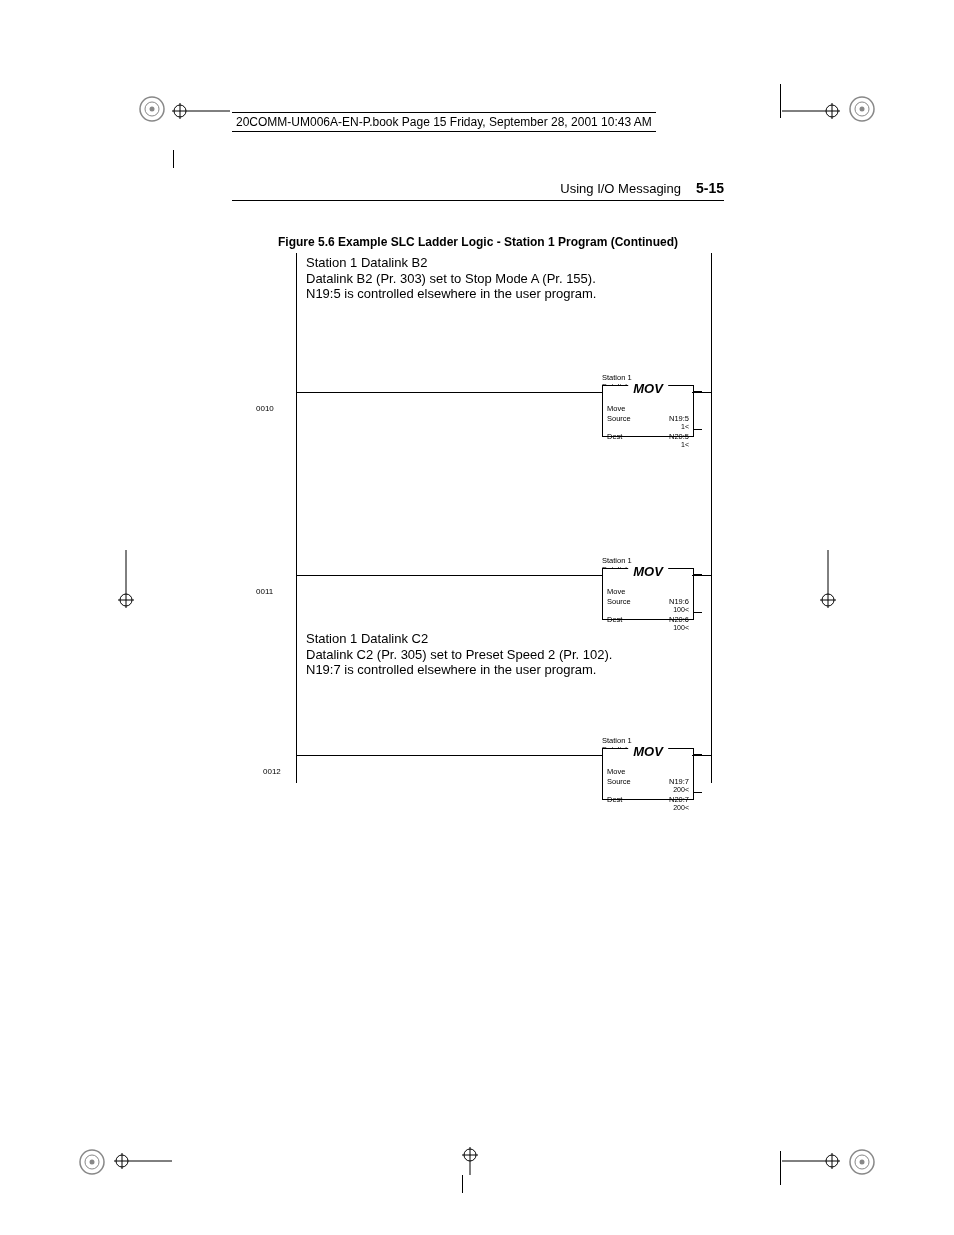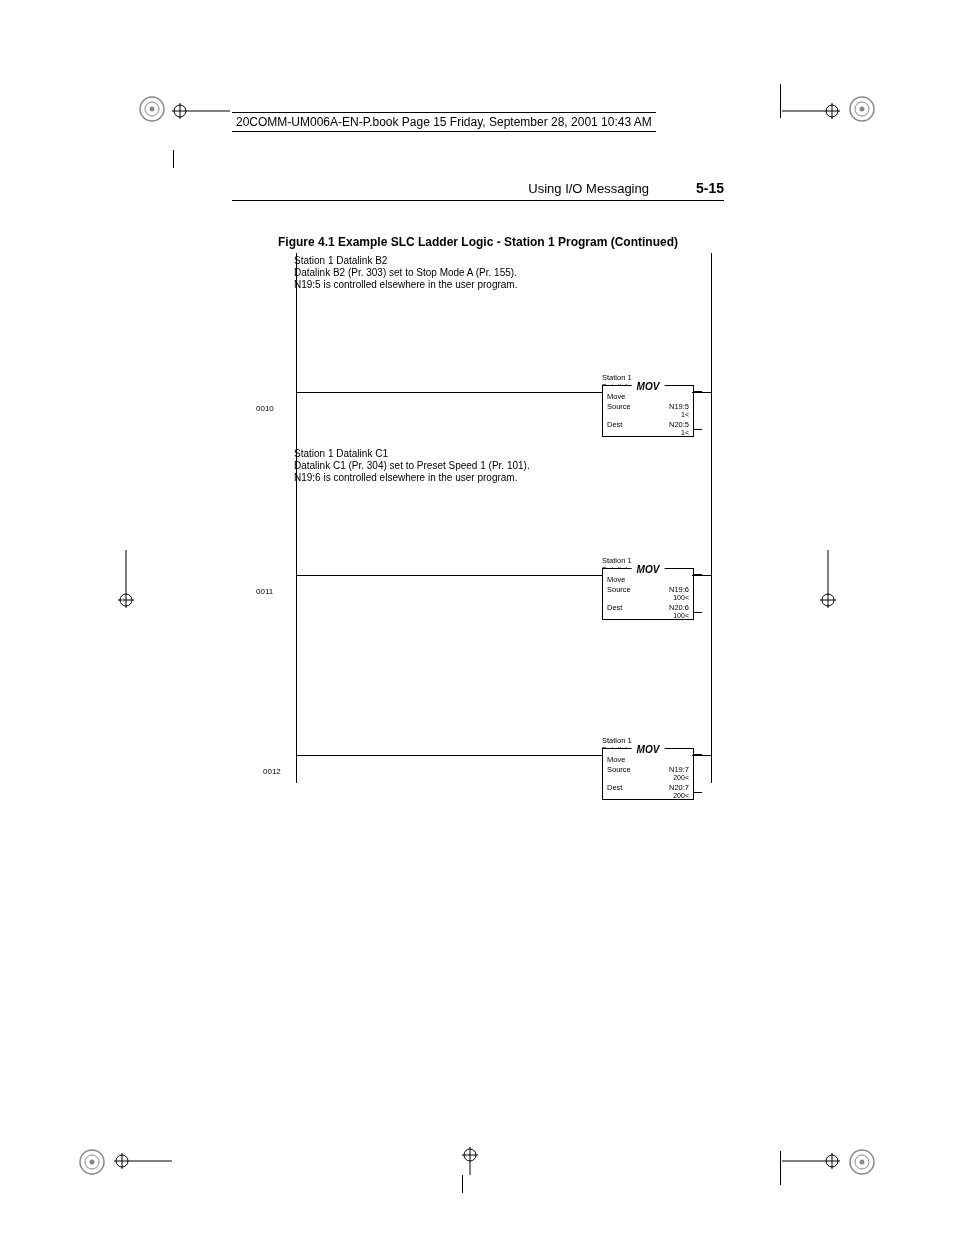--- a/index.html
+++ b/index.html
@@ -33,21 +33,21 @@
   }
   .running-head {
     border-bottom: 1px solid #000;
     padding-bottom: 4px;
     display: flex;
     justify-content: flex-end;
     align-items: baseline;
     font-size: 13px;
   }
   .running-head .chapter { margin-right: 15px; }
-  .running-head .pagenum { font-weight: bold; font-size: 14px; margin-left: 32px; }
+  .running-head .pagenum { font-weight: bold; font-size: 14px; }
   .figure-caption {
     text-align: center;
     font-weight: bold;
     font-size: 12px;
     margin-top: 34px;
     margin-bottom: 4px;
   }
   .ladder {
     position: relative;
     width: 430px;
@@ -68,22 +68,22 @@
     font-size: 8px;
     margin-top: 16px;
   }
   .hline {
     position: absolute;
     height: 1px;
     background: #000;
   }
   .comment {
     position: absolute;
-    left: 12px;
-    font-size: 10px;
+    left: 24px;
+    font-size: 13px;
     line-height: 1.2;
     white-space: pre;
   }
   .movlabel {
     position: absolute;
     font-size: 7.5px;
     line-height: 1.15;
     white-space: pre;
     margin-top: 21px;
   }
@@ -96,28 +96,28 @@
   }
   .movbox .title {
     position: absolute;
     top: -5px;
     left: 50%;
     transform: translateX(-50%);
     background: #fff;
     padding: 0 5px;
     font-weight: bold;
     font-style: italic;
-    font-size: 10px;
+    font-size: 13px;
   }
   .movbox .row {
     display: flex;
     justify-content: space-between;
     padding: 1px 4px 0 4px;
   }
-  .movbox .row.first { padding-top: 6px; }
+  .movbox .row.first { padding-top: 6px; margin-top: 12px; }
   .movbox .sub {
     text-align: right;
     padding: 0 4px 1px 4px;
     font-size: 7px;
   }
   .movbox .stub {
     position: absolute;
     right: -9px;
     top: 5px;
     width: 8px;
@@ -222,21 +222,21 @@
 <div style="position:absolute; left:462px; bottom:42px; width:1px; height:18px; background:#000;"></div>
 
 <div class="header-bar">20COMM-UM006A-EN-P.book  Page 15  Friday, September 28, 2001  10:43 AM</div>
 
 <div class="page-area">
   <div class="running-head">
     <span class="chapter">Using I/O Messaging</span>
     <span class="pagenum">5-15</span>
   </div>
 
-  <div class="figure-caption">Figure 4.1   Example SLC Ladder Logic - Station 1 Program (Continued)</div>
+  <div class="figure-caption">Figure 5.6   Example SLC Ladder Logic - Station 1 Program (Continued)</div>
 
   <div class="ladder" style="height:530px;">
     <div class="rail rail-left"></div>
     <div class="rail rail-right"></div>
 
     <div class="comment" style="top:2px;">Station 1 Datalink B2
 Datalink B2 (Pr. 303) set to Stop Mode A (Pr. 155).
 N19:5 is controlled elsewhere in the user program.</div>
     <div class="movlabel" style="top:100px; left:320px;">Station 1
 Datalink B2
@@ -256,23 +256,20 @@
       <div class="row">
           <span>Dest</span>
           <span>N20:5</span>
         </div>
       <div class="sub">1&lt;</div>
       <div class="stub"></div>
       <div class="stub2"></div>
     </div>
     <div class="hline" style="top:139px; left:410px; width:20px;"></div>
 
-    <div class="comment" style="top:195px;">Station 1 Datalink C1
-Datalink C1 (Pr. 304) set to Preset Speed 1 (Pr. 101).
-N19:6 is controlled elsewhere in the user program.</div>
     <div class="movlabel" style="top:283px; left:320px;">Station 1
 Datalink C1
 Write</div>
     <div class="rungnum" style="top:318px;">0011</div>
     <div class="hline" style="top:322px; left:14px; width:306px;"></div>
     <div class="movbox" style="top:315px; left:320px; height:50px;">
       <div class="title">MOV</div>
       <div class="row first">
           <span>Move</span>
         </div>
@@ -284,20 +281,23 @@
       <div class="row">
           <span>Dest</span>
           <span>N20:6</span>
         </div>
       <div class="sub">100&lt;</div>
       <div class="stub"></div>
       <div class="stub2"></div>
     </div>
     <div class="hline" style="top:322px; left:410px; width:20px;"></div>
 
+    <div class="comment" style="top:378px;">Station 1 Datalink C2
+Datalink C2 (Pr. 305) set to Preset Speed 2 (Pr. 102).
+N19:7 is controlled elsewhere in the user program.</div>
     <div class="movlabel" style="top:463px; left:320px;">Station 1
 Datalink C2
 Write</div>
     <div class="rungnum" style="top:498px;padding-left:7px;">0012</div>
     <div class="hline" style="top:502px; left:14px; width:306px;"></div>
     <div class="movbox" style="top:495px; left:320px; height:50px;">
       <div class="title">MOV</div>
       <div class="row first">
           <span>Move</span>
         </div>

